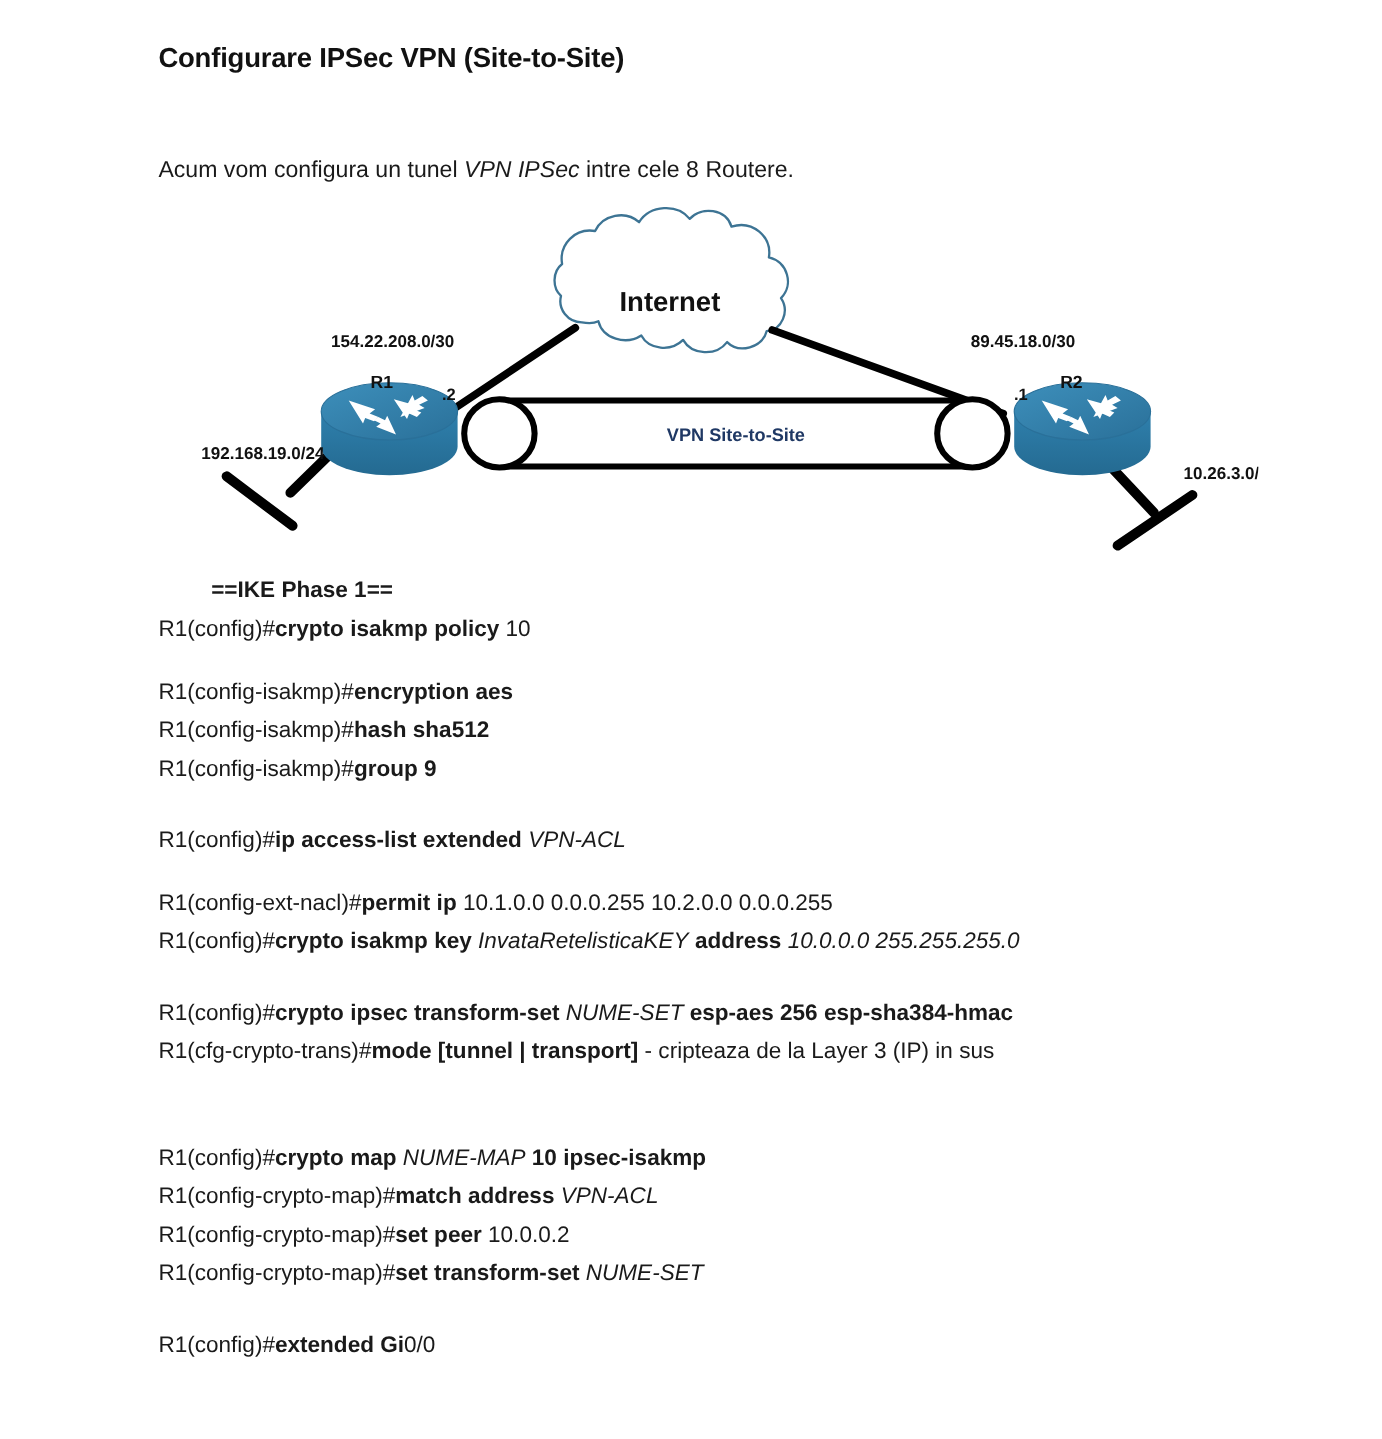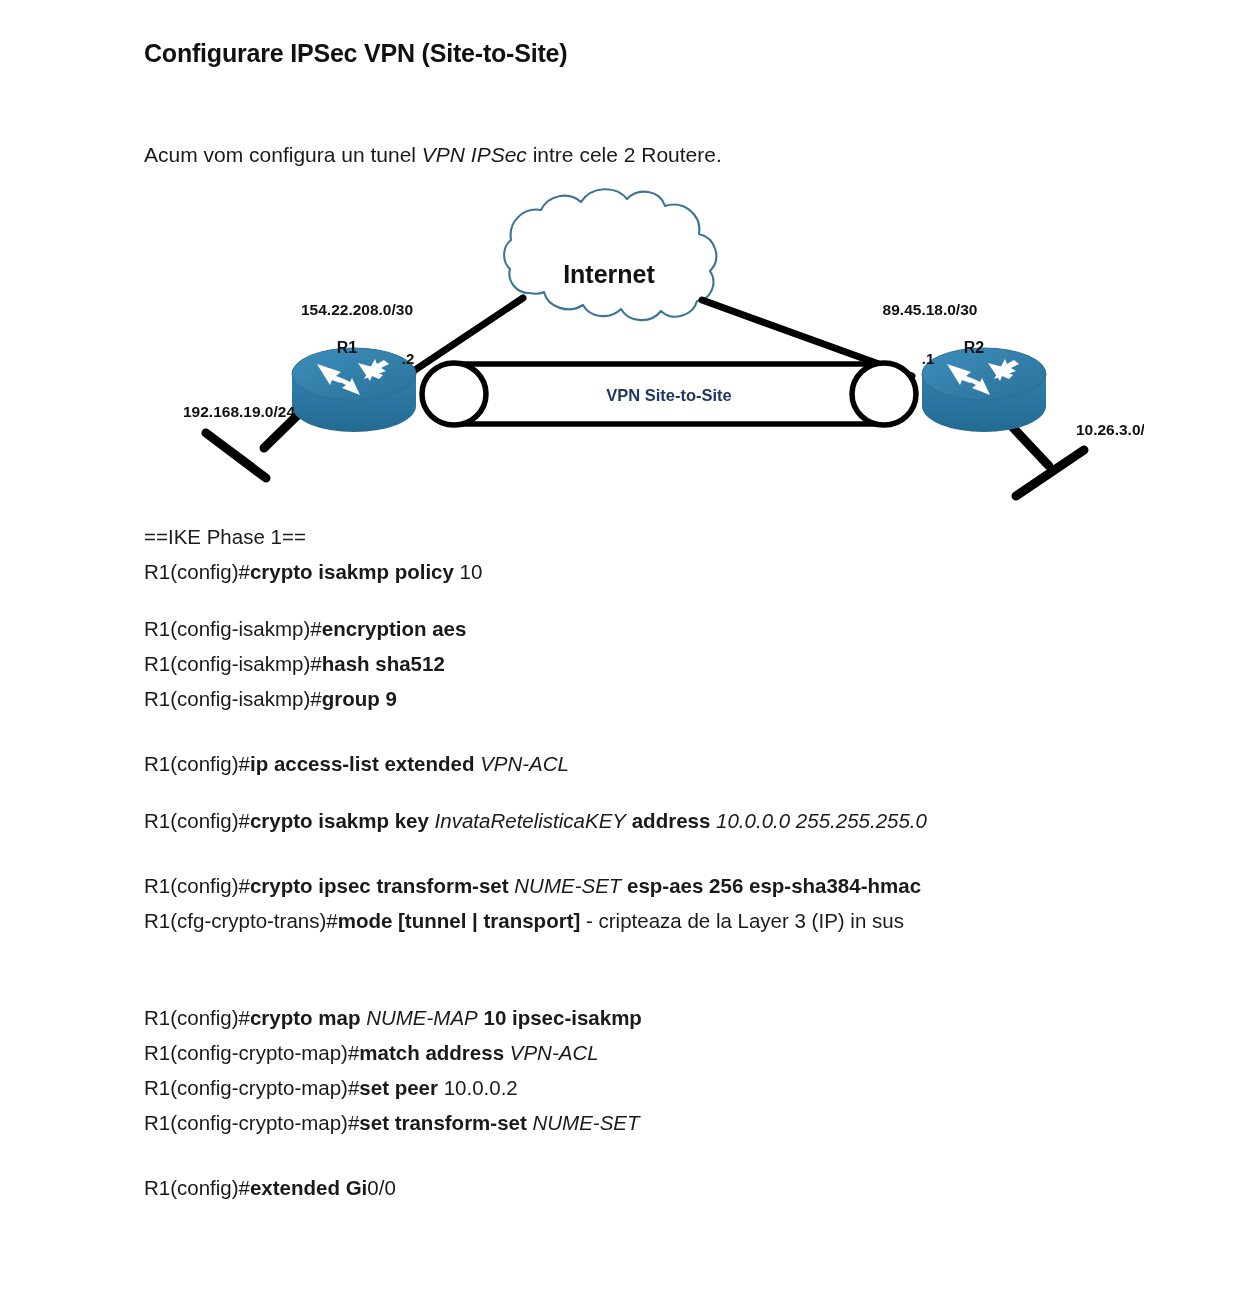--- a/index.html
+++ b/index.html
@@ -64,39 +64,40 @@
     width: 1090px;
     font-size: 20.5px;
     line-height: 35px;
     color: #1a1a1a;
   }
   .cfg-line {
     white-space: nowrap;
     font-weight: 400;
   }
   .cfg-line.section {
-    font-weight: 400;
+    font-weight: 700;
+    margin-left: 48px;
   }
   .cfg-line b { font-weight: 700; }
   .cfg-line i { }
   .gap-sm { height: 22px; }
   .gap-md { height: 30px; }
   .gap-lg { height: 62px; }
 
   
   .dg-label { font-family: "Liberation Sans", sans-serif; font-weight: 700; }
 </style>
 </head>
 <body>
 
 <div class="page">
 
   <h1 class="doc-title">Configurare IPSec VPN (Site-to-Site)</h1>
 
-  <p class="intro-para"><span>Acum vom configura un tunel </span><i>VPN IPSec</i><span> intre cele 2 Routere.</span></p>
+  <p class="intro-para"><span>Acum vom configura un tunel </span><i>VPN IPSec</i><span> intre cele 8 Routere.</span></p>
 
   <div class="diagram">
     <svg width="1000" height="340" viewBox="0 0 1000 340" xmlns="http://www.w3.org/2000/svg">
       <defs>
         <linearGradient id="routerSide" x1="0" y1="0" x2="0" y2="1">
           <stop offset="0%" stop-color="#2f80ad"></stop>
           <stop offset="100%" stop-color="#246a91"></stop>
         </linearGradient>
         <linearGradient id="routerTopG" x1="0" y1="0" x2="1" y2="1">
           <stop offset="0%" stop-color="#3d8fbb"></stop>
@@ -192,20 +193,21 @@
 
 
     <div class="cfg-line"><span>R1(config-isakmp)#</span><b>group 9</b></div>
 
     <div class="gap-md"></div>
 
     <div class="cfg-line"><span>R1(config)#</span><b>ip access-list extended</b><span> </span><i>VPN-ACL</i></div>
 
     <div class="gap-sm"></div>
 
+    <div class="cfg-line"><span>R1(config-ext-nacl)#</span><b>permit ip</b><span> 10.1.0.0 0.0.0.255 10.2.0.0 0.0.0.255</span></div>
 
     <div class="cfg-line"><span>R1(config)#</span><b>crypto isakmp key</b><span> </span><i>InvataRetelisticaKEY</i><span> </span><b>address</b><span> </span><i>10.0.0.0 255.255.255.0</i></div>
 
     <div class="gap-md"></div>
 
 
     <div class="cfg-line"><span>R1(config)#</span><b>crypto ipsec transform-set</b><span> </span><i>NUME-SET</i><span> </span><b>esp-aes 256 esp-sha384-hmac</b></div>
 
     <div class="cfg-line"><span>R1(cfg-crypto-trans)#</span><b>mode [tunnel | transport]</b><span> - cripteaza de la Layer 3 (IP) in sus</span></div>
 

